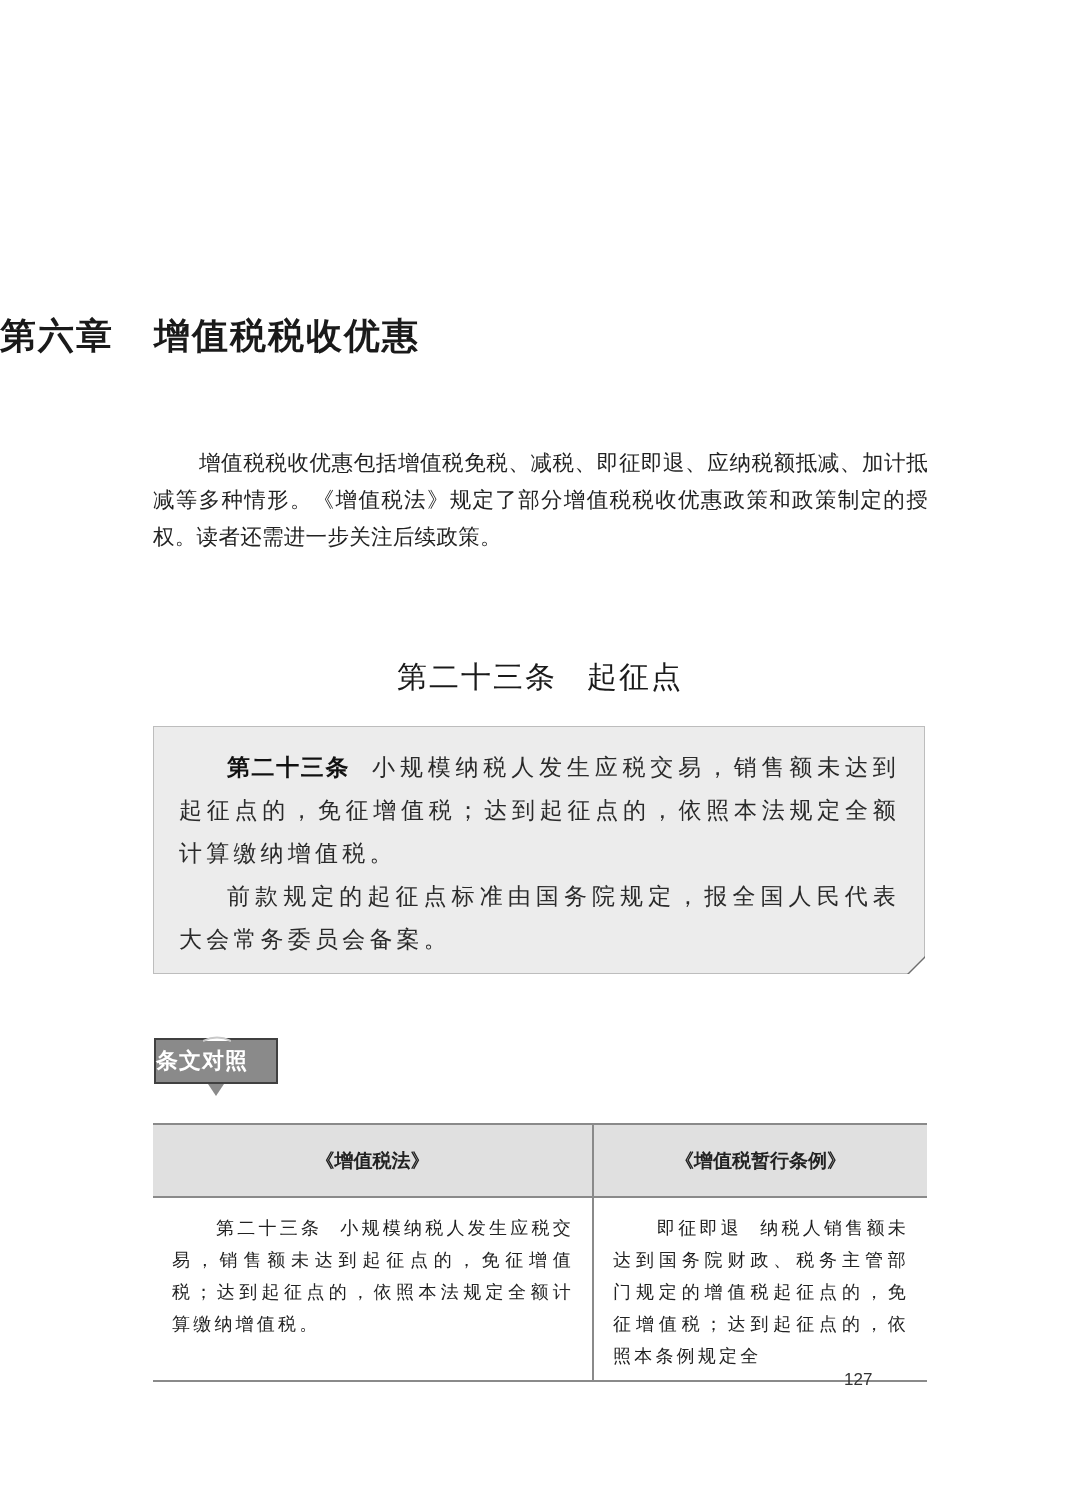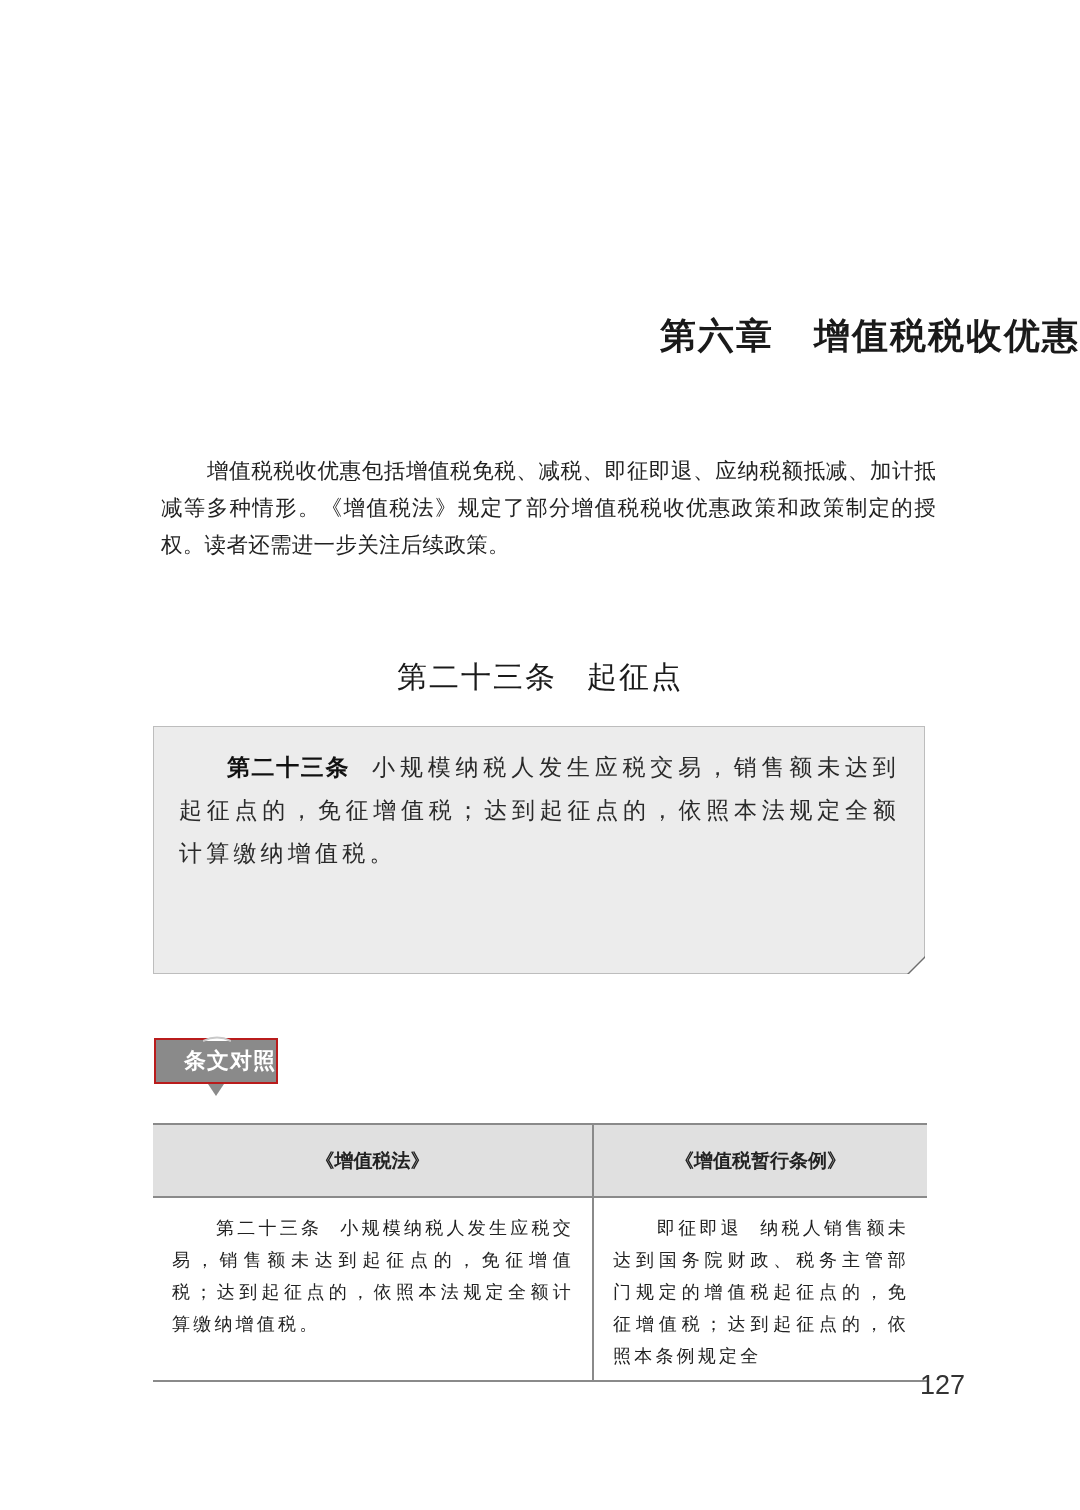--- a/index.html
+++ b/index.html
@@ -1,72 +1,73 @@
 <!DOCTYPE html>
 <html><head>
 <meta charset="utf-8">
 <style>
   html, body { margin: 0; padding: 0; background: #ffffff; }
   body { width: 1080px; height: 1510px; position: relative; overflow: hidden;
          font-family: "DejaVu Sans", sans-serif; color: #1e1e1e; }
-  .chapter-title { position: absolute; left: 0; width: 1080px; top: 312px; text-align: right;
+  .chapter-title { position: absolute; left: 0; width: 1080px; top: 312px; text-align: left;
          font-size: 36px; font-weight: bold; letter-spacing: 2px; color: #1a1a1a; }
   .chapter-title .gap { display: inline-block; width: 40px; }
   .intro { position: absolute; left: 153px; width: 775px; top: 444px;
          font-family: "DejaVu Serif", serif; font-size: 21.5px; line-height: 37px; color: #222;
          text-indent: 46px; text-align: justify; letter-spacing: 0.3px; }
   .section-title { position: absolute; left: 0; width: 1080px; top: 631px; text-align: center;
          font-size: 30px; color: #1a1a1a; letter-spacing: 2px; margin-top: 26px; }
   .section-title .gap { display: inline-block; width: 30px; }
   .article-box { position: absolute; left: 153px; top: 726px; width: 772px; height: 248px;
          background: #ececec; border: 1.5px solid #bdbdbd; box-sizing: border-box; }
   .article-box .txt { position: absolute; left: 25px; right: 24px; top: 19px;
          font-family: "DejaVu Serif", serif; font-size: 23px; line-height: 43px; color: #2a2a2a;
          letter-spacing: 4.2px; text-align: justify; }
   .article-box p { margin: 0; text-indent: 48px; }
   .article-box .bold-lead { font-family: "DejaVu Sans", sans-serif; font-weight: bold; letter-spacing: 1px; color: #111; margin-right: 22px; }
   .fold { position: absolute; right: -1px; bottom: -1px; width: 0; height: 0;
          border-left: 18px solid transparent; border-bottom: 18px solid #6d6d6d; }
   .fold-cut { position: absolute; right: -2px; bottom: -2px; width: 0; height: 0;
          border-right: 18px solid #ffffff; border-top: 18px solid transparent; }
   .badge { position: absolute; left: 154px; top: 1038px; width: 124px; height: 46px;
-         background: #8a8a8a; border: 2px solid #b91c1c; box-sizing: border-box;
-         color: #fff; font-weight: bold; font-size: 22px; line-height: 42px; text-align: right; letter-spacing: 1px; }
+         background: #8a8a8a; border: 2px solid #404040; box-sizing: border-box;
+         color: #fff; font-weight: bold; font-size: 22px; line-height: 42px; text-align: left; letter-spacing: 1px; }
   .badge-notch { position: absolute; left: 203px; top: 1036px; width: 28px; height: 6px; }
   .badge-tail { position: absolute; left: 208px; top: 1084px; width: 0; height: 0;
          border-left: 8px solid transparent; border-right: 8px solid transparent; border-top: 12px solid #8a8a8a; }
   .compare-table { position: absolute; left: 153px; top: 1123px; width: 774px;
          border-collapse: collapse; table-layout: fixed; }
   .compare-table th { background: #e0e0e0; height: 55px; font-size: 19px; font-weight: bold; color: #222;
          border-top: 2px solid #8a8a8a; border-bottom: 2px solid #8a8a8a; text-align: center; padding: 8px; }
   .compare-table td { vertical-align: top; padding: 14px 18px 8px 19px;
          font-family: "DejaVu Serif", serif; font-size: 18px; line-height: 32px; color: #222;
          letter-spacing: 3.2px; text-align: justify; border-bottom: 2px solid #8a8a8a; height: 130px; box-sizing: border-box; }
   .compare-table td p { margin: 0; text-indent: 44px; }
   .compare-table .col1 { width: 423px; border-right: 2px solid #8a8a8a; }
   .lead { margin-right: 18px; }
-  .page-number { position: absolute; left: 920px; top: 1370px; font-family: "Liberation Sans", sans-serif;
-         font-size: 27px; color: #333; }
+  .page-number { position: absolute; left: 844px; top: 1370px; font-family: "Liberation Sans", sans-serif;
+         font-size: 17px; color: #333; }
 </style>
 </head>
 <body>
 
 <div class="chapter-title">
   <span>第六章</span><span class="gap"></span><span>增值税税收优惠</span>
 </div>
 
-<p class="intro" style="margin:8px;">增值税税收优惠包括增值税免税、减税、即征即退、应纳税额抵减、加计抵减等多种情形。《增值税法》规定了部分增值税税收优惠政策和政策制定的授权。读者还需进一步关注后续政策。</p>
+<p class="intro" style="margin:0;">增值税税收优惠包括增值税免税、减税、即征即退、应纳税额抵减、加计抵减等多种情形。《增值税法》规定了部分增值税税收优惠政策和政策制定的授权。读者还需进一步关注后续政策。</p>
 
 <div class="section-title">
   <span>第二十三条</span><span class="gap"></span><span>起征点</span>
 </div>
 
 <div class="article-box">
   <div class="txt">
     <p><span class="bold-lead">第二十三条</span><span>小规模纳税人发生应税交易，销售额未达到起征点的，免征增值税；达到起征点的，依照本法规定全额计算缴纳增值税。</span></p>
+    <p>前款规定的起征点标准由国务院规定，报全国人民代表大会常务委员会备案。</p>
   </div>
   <div class="fold"></div>
   <div class="fold-cut"></div>
 </div>
 
 <div class="badge">条文对照</div>
 <svg class="badge-notch" width="28" height="6" viewBox="0 0 28 6">
   <path d="M0 5 Q14 -2 28 5" stroke="#c9c9c9" stroke-width="2" fill="#ffffff"></path>
 </svg>
 <div class="badge-tail"></div>

